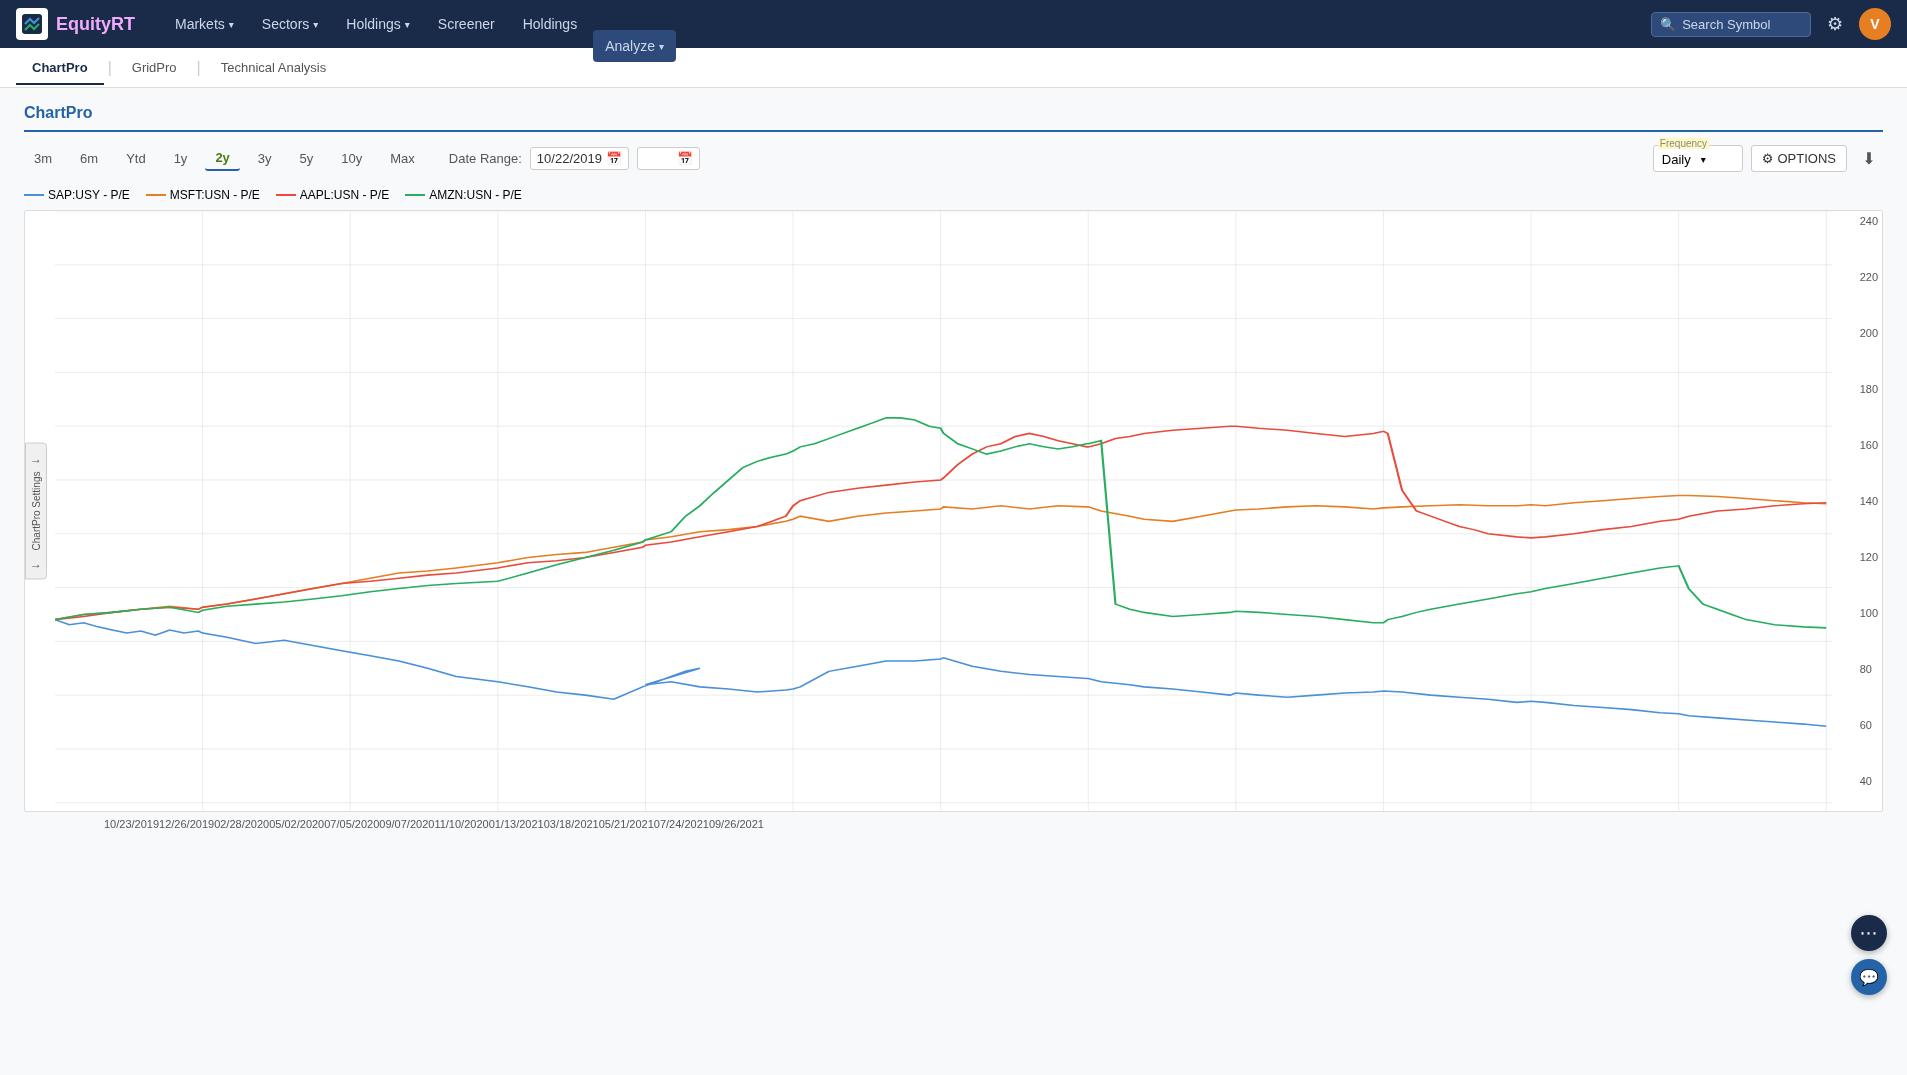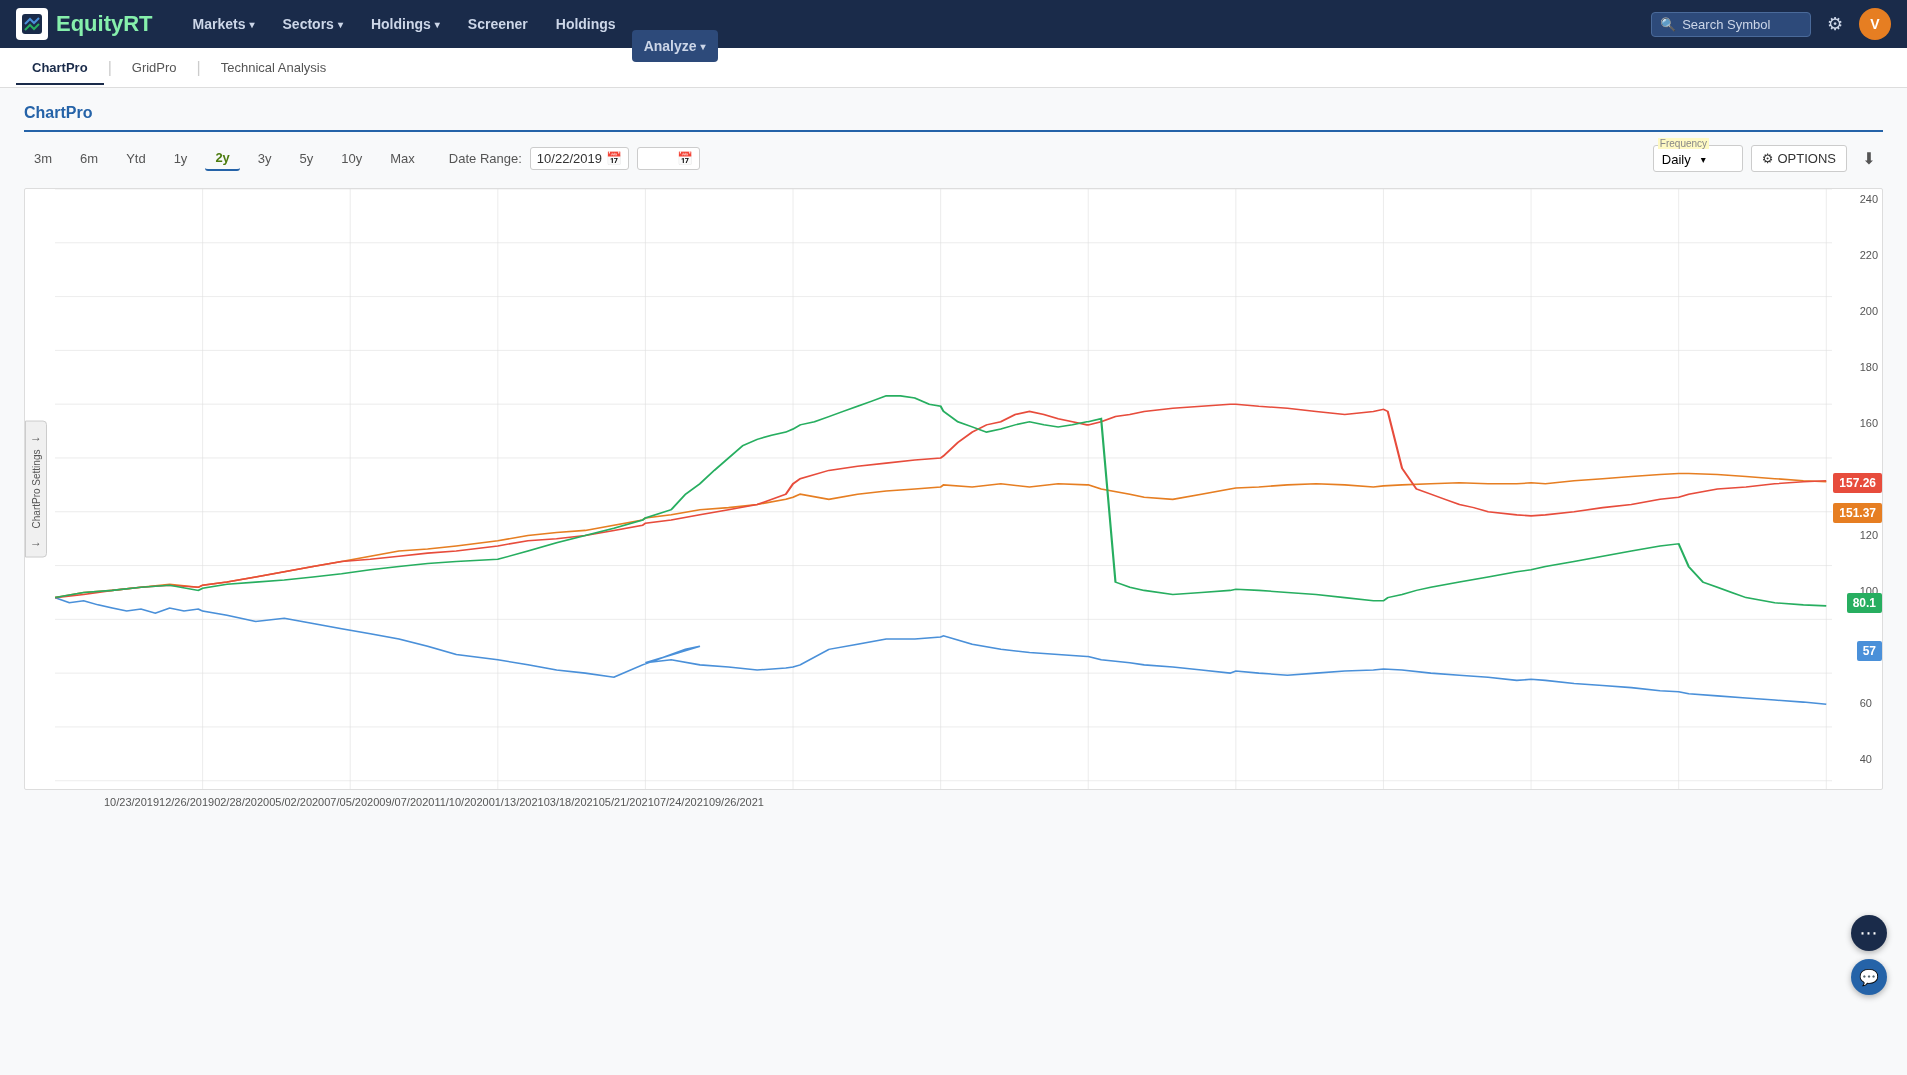--- a/index.html
+++ b/index.html
@@ -15,27 +15,26 @@
       gap: 8px;
     }
     .logo-area {
       display: flex; align-items: center; gap: 8px; margin-right: 20px;
     }
     .logo-icon {
       width: 32px; height: 32px; background: white; border-radius: 4px;
       display: flex; align-items: center; justify-content: center;
     }
     .logo-icon svg { width: 24px; height: 24px; }
-    .logo-text { color: #86efac; font-size: 22px; font-weight: bold; }
+    .logo-text { color: #f0abfc; font-size: 18px; font-weight: bold; }
     .nav-links { display: flex; align-items: center; gap: 4px; flex: 1; }
     .nav-link {
       color: #ccd6e8; font-size: 14px; padding: 8px 12px;
       cursor: pointer; display: flex; align-items: center; gap: 4px;
       border-radius: 4px;
-      font-weight: bold;
     }
     .nav-link.active { background: #2d4a7a; margin-top: 44px; }
     .nav-link .caret { font-size: 10px; }
     .nav-right { display: flex; align-items: center; gap: 8px; }
     .search-box {
       background: #2d4a7a; border: 1px solid #4a6a9a; border-radius: 4px;
       display: flex; align-items: center; padding: 4px 8px; gap: 6px;
       color: #ccd6e8; font-size: 13px; width: 160px; cursor: pointer;
     }
     .settings-btn {
@@ -213,20 +212,38 @@
         <span style="margin-left:6px; font-size:10px;">▾</span>
       </div>
       <div class="options-btn">
         <span>⚙</span>
         <span>OPTIONS</span>
       </div>
       <div class="download-btn">⬇</div>
     </div>
   </div>
 
+  <div class="chart-legend">
+    <div class="legend-item">
+      <div class="legend-line" style="background:#4a90d9;"></div>
+      <span>SAP:USY - P/E</span>
+    </div>
+    <div class="legend-item">
+      <div class="legend-line" style="background:#e67e22;"></div>
+      <span>MSFT:USN - P/E</span>
+    </div>
+    <div class="legend-item">
+      <div class="legend-line" style="background:#e74c3c;"></div>
+      <span>AAPL:USN - P/E</span>
+    </div>
+    <div class="legend-item">
+      <div class="legend-line" style="background:#27ae60;"></div>
+      <span>AMZN:USN - P/E</span>
+    </div>
+  </div>
 
   <div class="chart-wrapper" style="position:relative; display:flex; flex-direction:column;">
 
     <div style="position:absolute; left:0; top:50%; transform:translateY(-50%); z-index:10; display:flex; flex-direction:column; align-items:center; background:#f0f0f0; border:1px solid #ccc; border-radius:0 4px 4px 0; padding:8px 4px; cursor:pointer;">
       <span style="font-size:12px; color:#555;">→</span>
       <span style="writing-mode:vertical-rl; transform:rotate(180deg); font-size:10px; color:#555; margin:6px 0; white-space:nowrap;">ChartPro Settings</span>
       <span style="font-size:12px; color:#555;">→</span>
     </div>
 
     <div class="chart-svg-container" style="padding-left: 30px; padding-right: 50px;">
@@ -309,30 +326,20 @@
             620,215 630,225 640,230 650,235 660,232 670,228 680,225 690,228 700,230 710,228 720,225 721,225
             730,222 740,380 750,385 760,388 780,392 800,390 820,388 824,387
             840,388 860,390 880,392 900,395 920,398 927,398
             930,395 940,392 950,388 960,385 980,380 1000,375 1020,370 1030,368
             1040,365 1060,360 1080,355 1100,350 1120,345 1133,343
             1140,365 1150,380 1160,385 1170,390 1180,395 1200,400 1220,402 1236,403
           "></polyline>
       </svg>
 
       
-      <div style="position:absolute; right:0; top:0; height:100%; width:50px; pointer-events:none;">
-
-        <div class="price-badge" style="background:#e74c3c; top:49%; right:0;">157.26</div>
-
-        <div class="price-badge" style="background:#e67e22; top:54%; right:0;">151.37</div>
-
-        <div class="price-badge" style="background:#27ae60; top:69%; right:0;">80.1</div>
-
-        <div class="price-badge" style="background:#4a90d9; top:77%; right:0;">57</div>
-      </div>
     </div>
 
     <div style="position:absolute; right:4px; top:0; height:580px; display:flex; flex-direction:column; justify-content:space-between; padding:4px 0; font-size:11px; color:#555; pointer-events:none;">
       <span>240</span>
       <span>220</span>
       <span>200</span>
       <span>180</span>
       <span>160</span>
       <span>140</span>
       <span>120</span>

